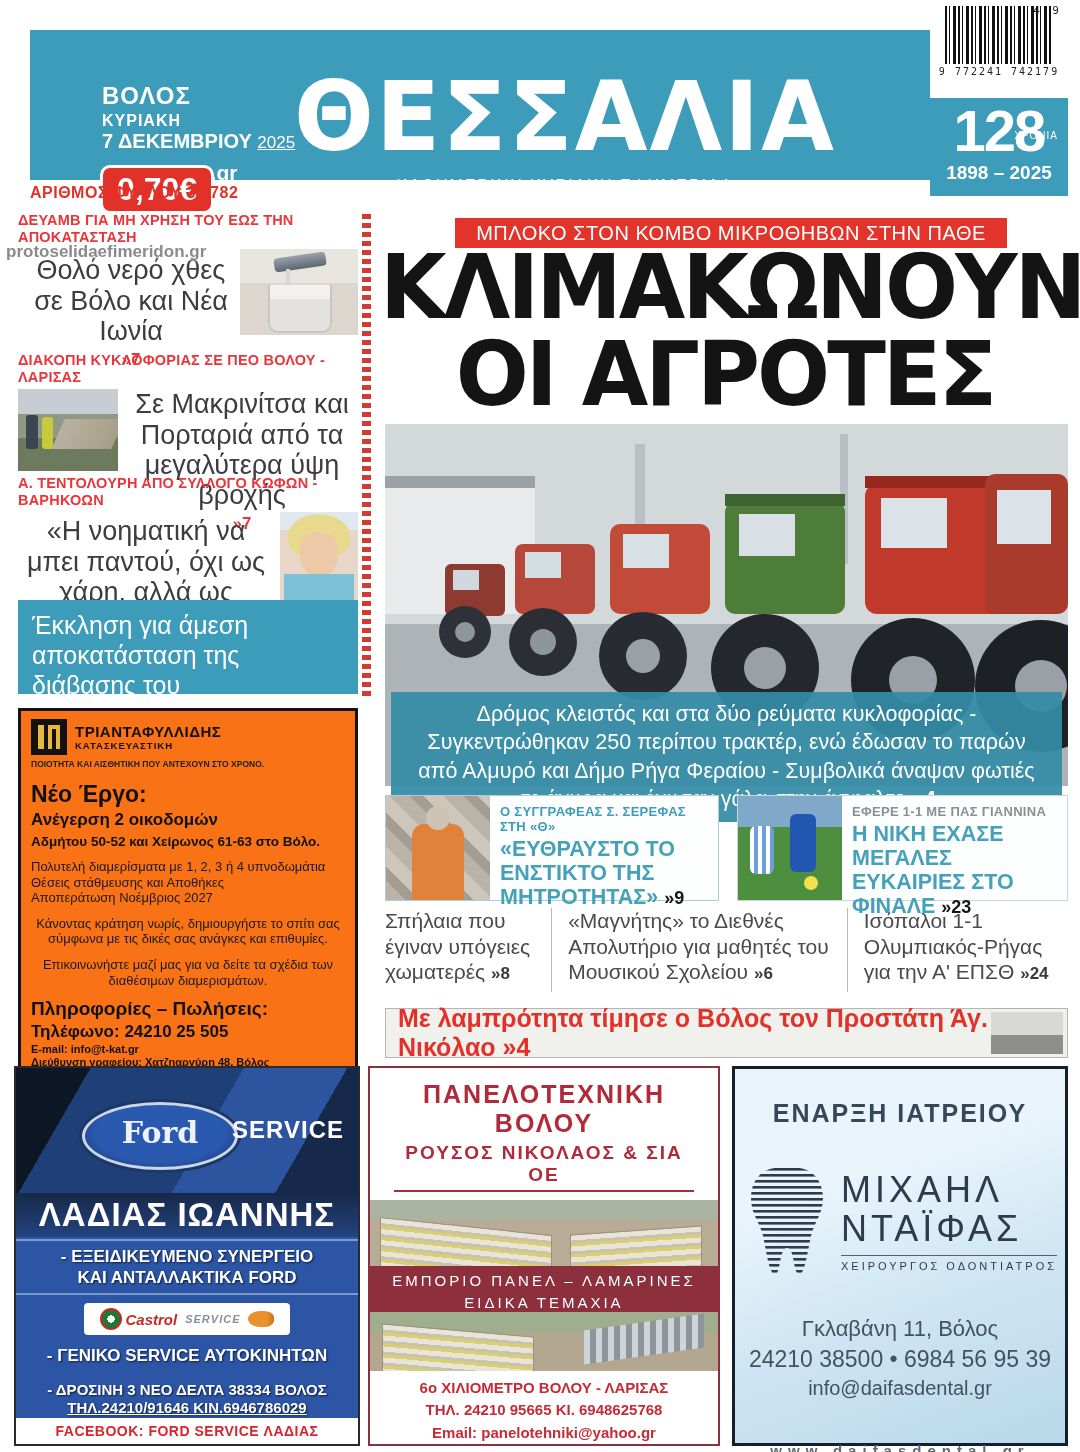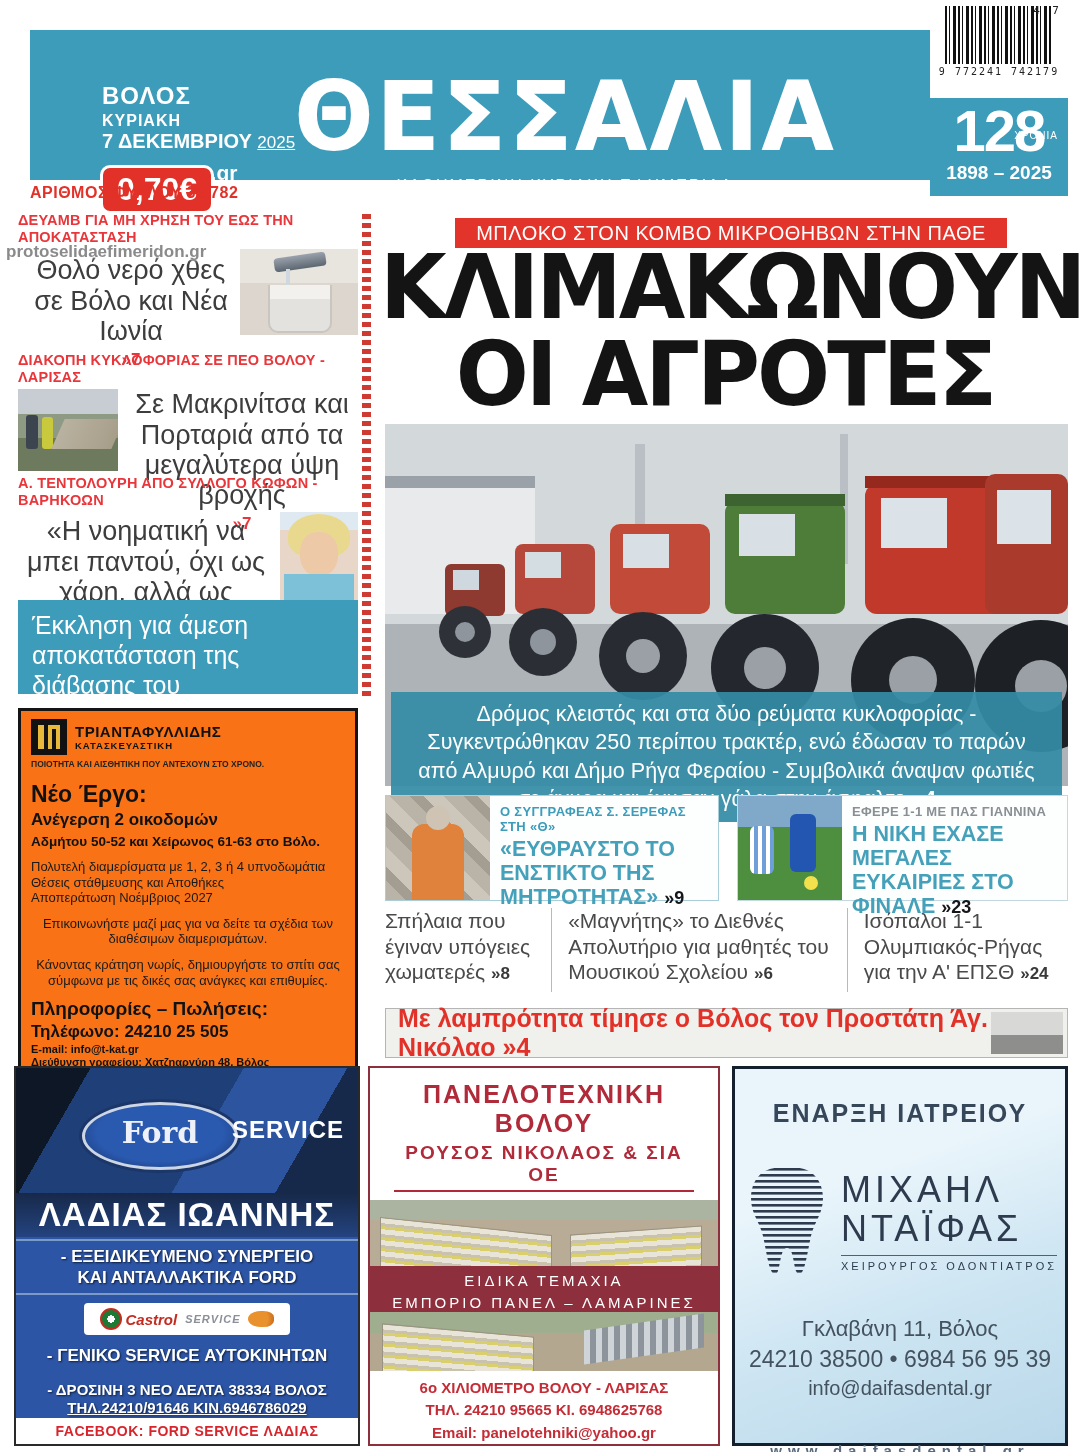--- a/index.html
+++ b/index.html
@@ -166,21 +166,21 @@
       <div class="mast-city">ΒΟΛΟΣ</div>
       <div class="mast-day">ΚΥΡΙΑΚΗ</div>
       <div class="mast-date"><span>7 ΔΕΚΕΜΒΡΙΟΥ</span> <span class="yr">2025</span></div>
       <div class="mast-site">e-thessalia.gr</div>
     </div>
     <div class="logo">ΘΕΣΣΑΛΙΑ</div>
     <div class="tagline">ΚΑΘΗΜΕΡΙΝΗ ΚΥΡΙΑΚΗ ΕΦΗΜΕΡΙΔΑ</div>
   </div>
   <div class="price-badge">0,70€</div>
   <div class="barcode-box">
-    <div class="barcode-issue">4 7</div>
+    <div class="barcode-issue">4 9</div>
     <div class="barcode-bars"></div>
     <div class="barcode-num">9 772241 742179</div>
   </div>
   <div class="anniv">
     <div class="anniv-years">128</div>
     <div class="anniv-label">ΧΡΟΝΙΑ</div>
     <div class="anniv-span">1898 – 2025</div>
   </div>
   <div class="issue-line">ΑΡΙΘΜΟΣ ΦΥΛΛΟΥ 38.782</div>
 
@@ -247,22 +247,22 @@
     </div>
     <div class="tkat-tag">ΠΟΙΟΤΗΤΑ ΚΑΙ ΑΙΣΘΗΤΙΚΗ ΠΟΥ ΑΝΤΕΧΟΥΝ ΣΤΟ ΧΡΟΝΟ.</div>
     <div class="tkat-title">Νέο Έργο:</div>
     <div class="tkat-sub2">Ανέγερση 2 οικοδομών</div>
     <div class="tkat-line">Αδμήτου 50-52 και Χείρωνος 61-63 στο Βόλο.</div>
     <div class="tkat-p">
       <span>Πολυτελή διαμερίσματα με 1, 2, 3 ή 4 υπνοδωμάτια</span><br>
       <span>Θέσεις στάθμευσης και Αποθήκες</span><br>
       <span>Αποπεράτωση Νοέμβριος 2027</span>
     </div>
+    <div class="tkat-p center">Κάνοντας κράτηση νωρίς, δημιουργήστε το σπίτι σας σύμφωνα με τις δικές σας ανάγκες και επιθυμίες.</div>
     <div class="tkat-p center">Επικοινωνήστε μαζί μας για να δείτε τα σχέδια των διαθέσιμων διαμερισμάτων.</div>
-    <div class="tkat-p center">Κάνοντας κράτηση νωρίς, δημιουργήστε το σπίτι σας σύμφωνα με τις δικές σας ανάγκες και επιθυμίες.</div>
     <div class="tkat-info">Πληροφορίες – Πωλήσεις:</div>
     <div class="tkat-phone">Τηλέφωνο: 24210 25 505</div>
     <div class="tkat-small">E-mail: info@t-kat.gr</div>
     <div class="tkat-small">Διεύθυνση γραφείου: Χατζηαργύρη 48, Βόλος</div>
     <div class="tkat-small">Ιστοσελίδα: www.t-kat.gr</div>
   </div>
 
   <div class="main-kicker">ΜΠΛΟΚΟ ΣΤΟΝ ΚΟΜΒΟ ΜΙΚΡΟΘΗΒΩΝ ΣΤΗΝ ΠΑΘΕ</div>
   <div class="main-headline">
     <div>ΚΛΙΜΑΚΩΝΟΥΝ</div>
@@ -402,22 +402,22 @@
   </div>
 
   <div class="ad panel">
     <div class="panel-title">ΠΑΝΕΛΟΤΕΧΝΙΚΗ ΒΟΛΟΥ</div>
     <div class="panel-sub">ΡΟΥΣΟΣ ΝΙΚΟΛΑΟΣ &amp; ΣΙΑ ΟΕ</div>
     <div class="panel-photo">
       <div class="panel-stack" style="left:10px;top:26px;width:170px;height:70px;transform:skewY(6deg);"></div>
       <div class="panel-stack" style="left:200px;top:30px;width:130px;height:62px;transform:skewY(-4deg);"></div>
     </div>
     <div class="panel-band">
+      <div>ΕΜΠΟΡΙΟ ΠΑΝΕΛ – ΛΑΜΑΡΙΝΕΣ</div>
       <div>ΕΙΔΙΚΑ ΤΕΜΑΧΙΑ</div>
-      <div>ΕΜΠΟΡΙΟ ΠΑΝΕΛ – ΛΑΜΑΡΙΝΕΣ</div>
     </div>
     <div class="panel-photo2">
       <div class="panel-stack" style="left:12px;top:18px;width:150px;height:64px;transform:skewY(5deg);"></div>
       <div class="panel-sheet"></div>
     </div>
     <div class="panel-foot">
       <div>6ο ΧΙΛΙΟΜΕΤΡΟ ΒΟΛΟΥ - ΛΑΡΙΣΑΣ</div>
       <div>ΤΗΛ. 24210 95665 ΚΙ. 6948625768</div>
       <div>Email: panelotehniki@yahoo.gr</div>
     </div>

